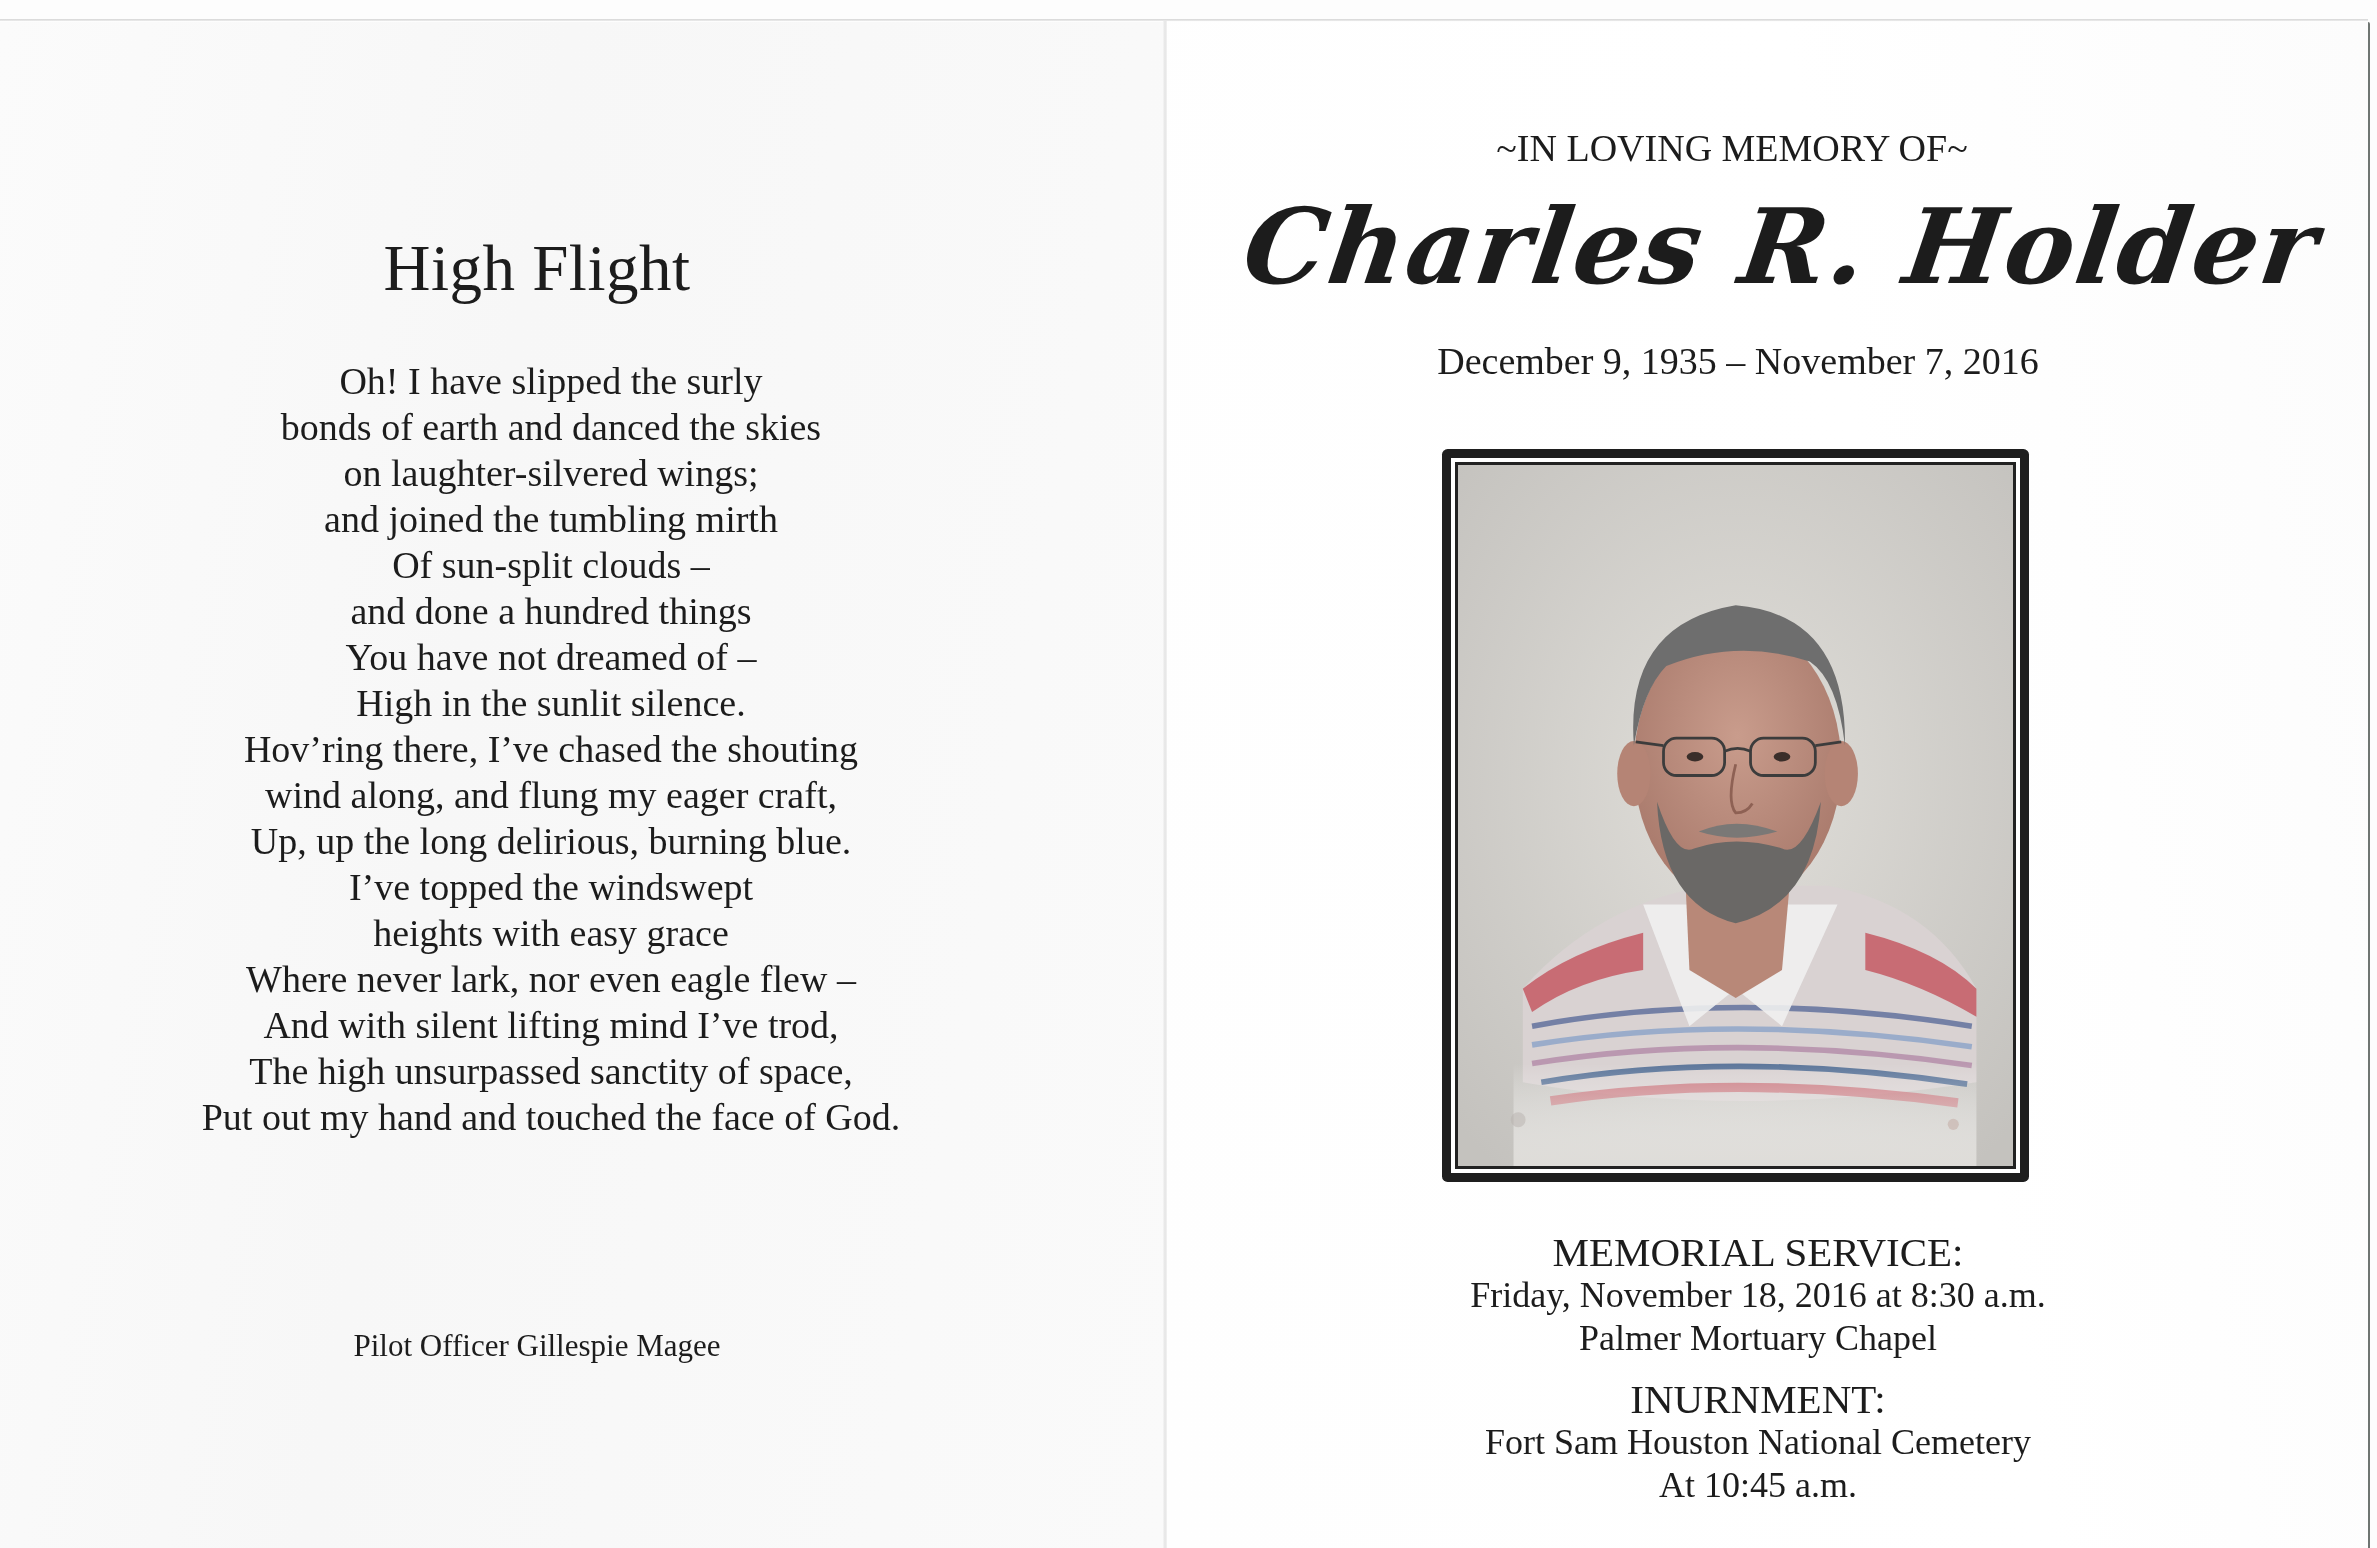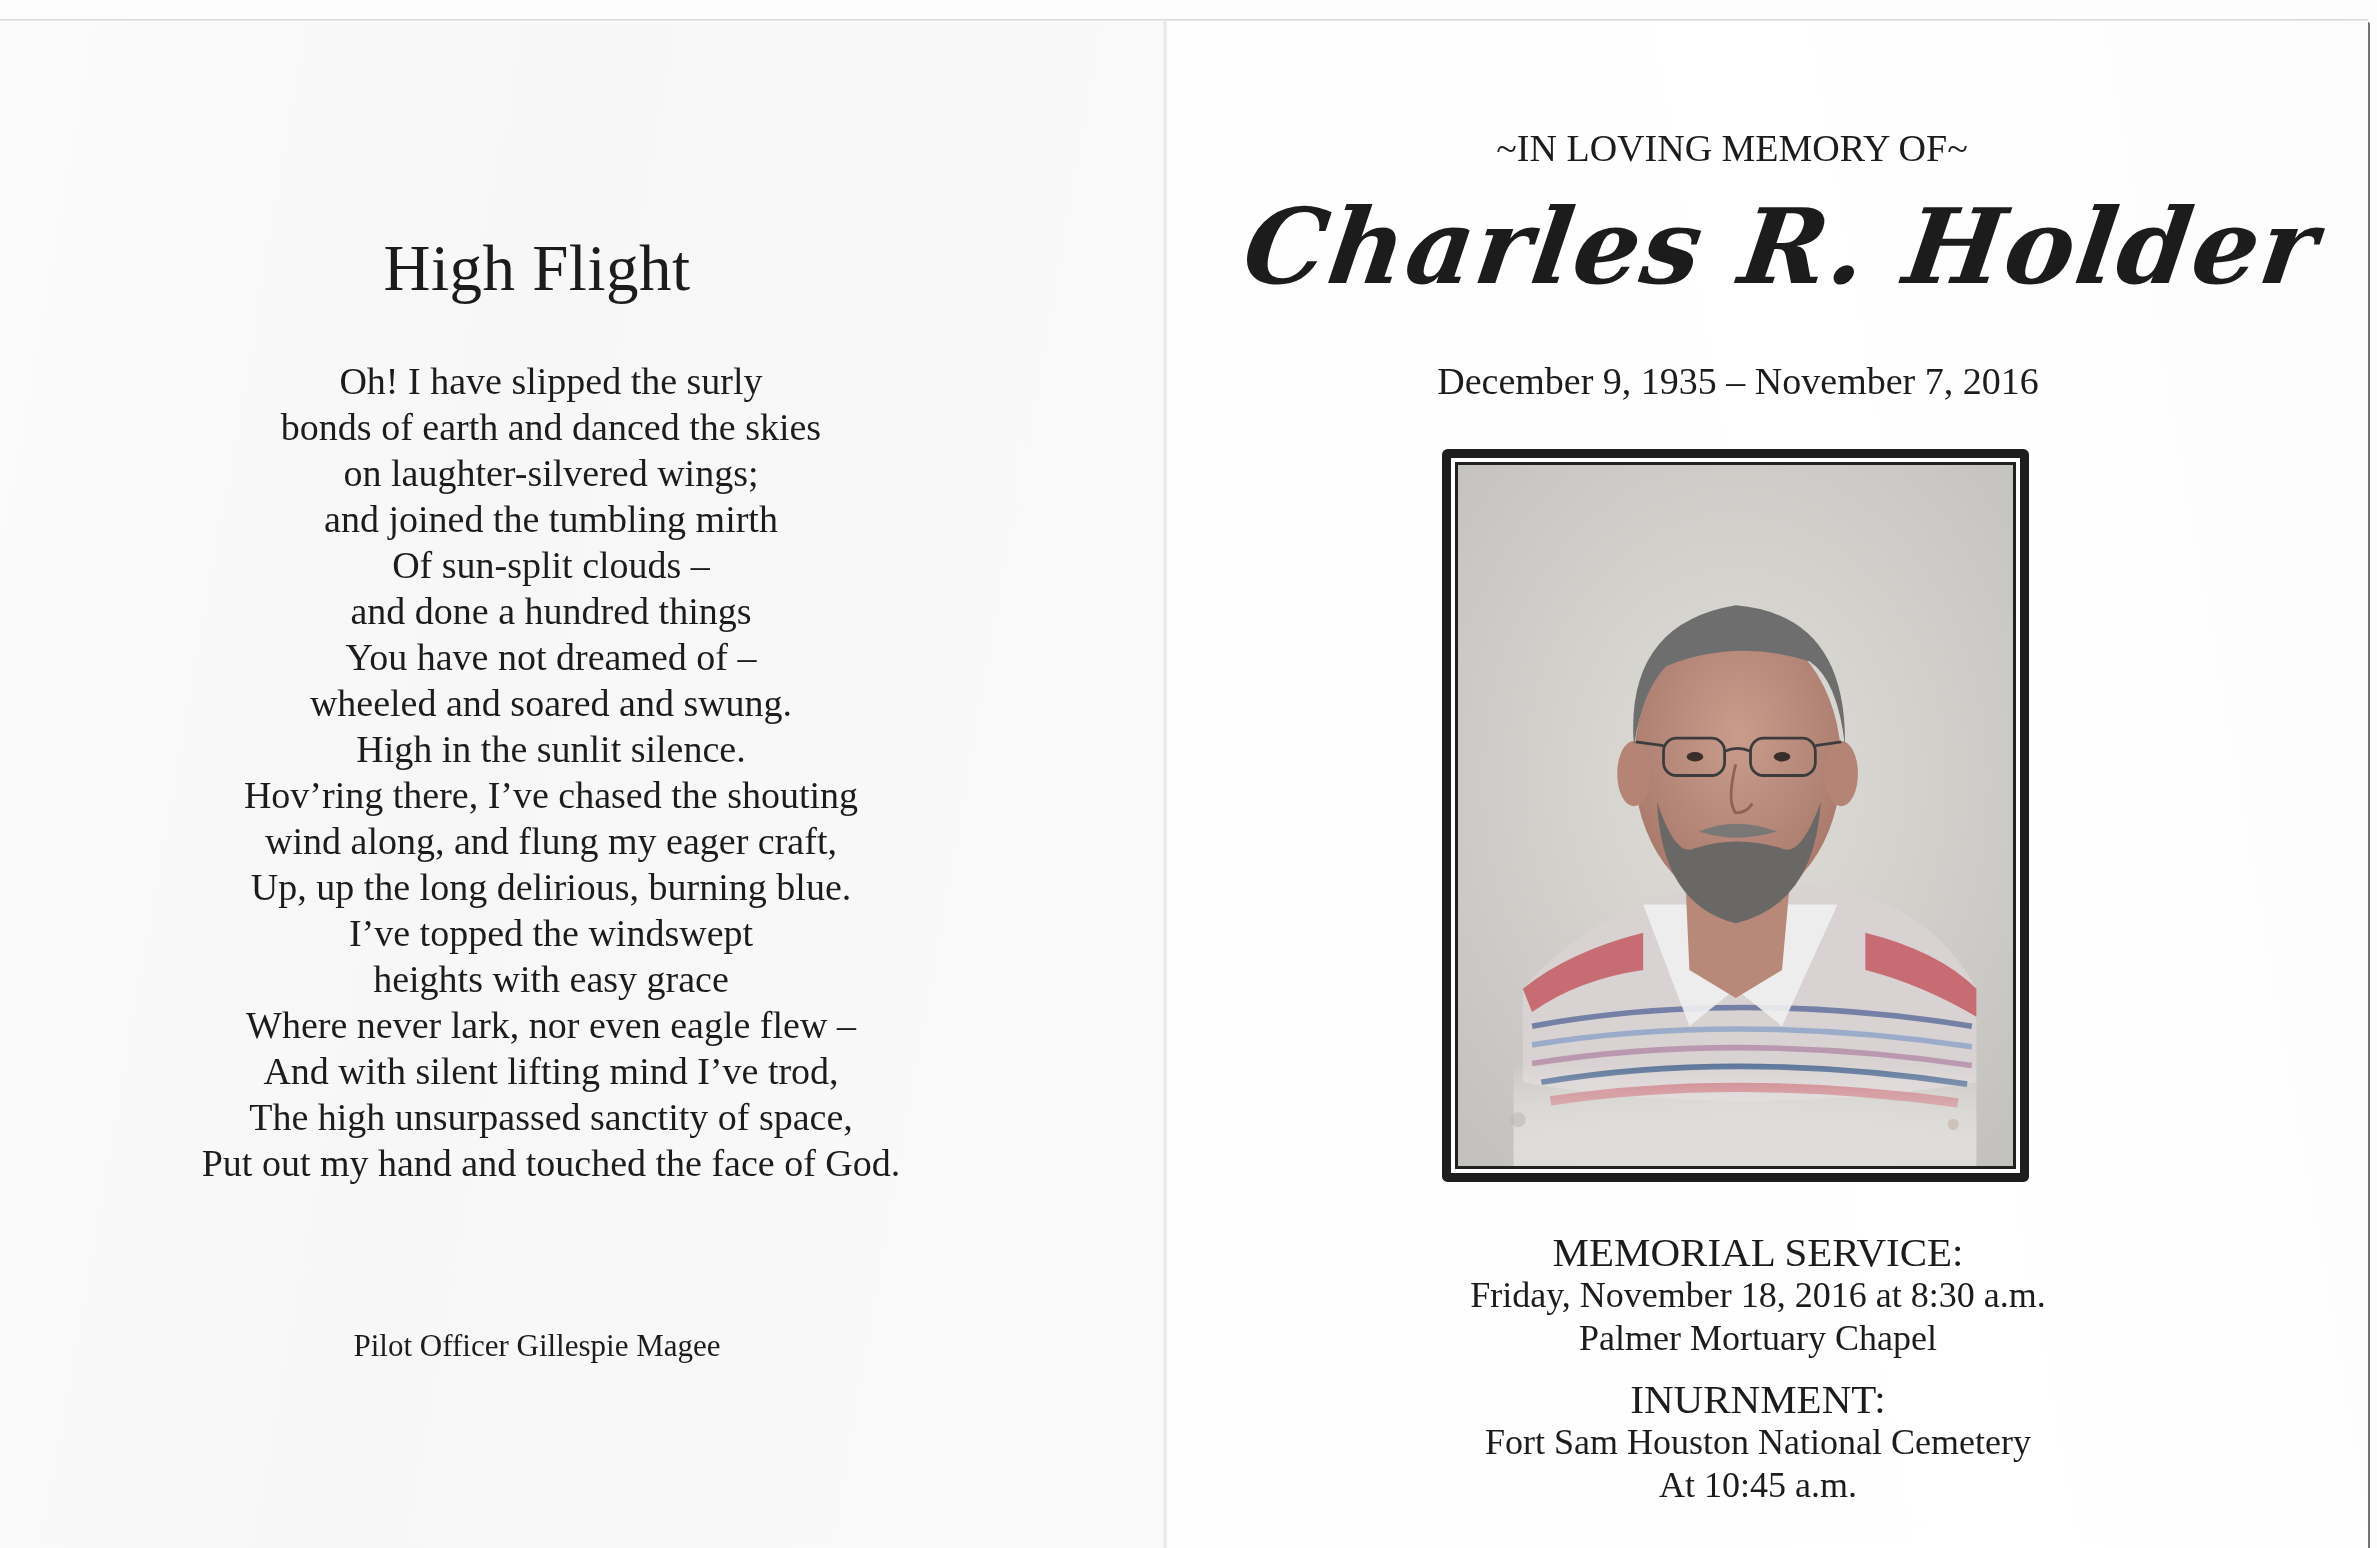--- a/index.html
+++ b/index.html
@@ -95,21 +95,21 @@
       font-family: "DejaVu Serif", "Liberation Serif", serif;
       font-style: italic;
       font-weight: bold;
       font-size: 104px;
       line-height: 140px;
       letter-spacing: 1.9px;
       transform: skewX(-8deg);
     }
     .life-dates {
       left: 1272px; width: 932px;
-      top: 358px;
+      top: 338px;
       font-size: 38px;
       line-height: 47px;
     }
     .photo-frame {
       position: absolute;
       left: 1442px; top: 449px;
       width: 587px; height: 733px;
       box-sizing: border-box;
       background: #1e1e1e;
       border-radius: 5.6px;
@@ -157,21 +157,20 @@
 <div class="center-col poem-title">High Flight</div>
 
 <div class="center-col poem" id="poem">
     <span class="poem-line">Oh! I have slipped the surly</span>
     <span class="poem-line">bonds of earth and danced the skies</span>
     <span class="poem-line">on laughter-silvered wings;</span>
     <span class="poem-line">and joined the tumbling mirth</span>
     <span class="poem-line">Of sun-split clouds –</span>
     <span class="poem-line">and done a hundred things</span>
     <span class="poem-line">You have not dreamed of –</span>
-    <span class="poem-line">wheeled and soared and swung.</span>
     <span class="poem-line">High in the sunlit silence.</span>
     <span class="poem-line">Hov’ring there, I’ve chased the shouting</span>
     <span class="poem-line">wind along, and flung my eager craft,</span>
     <span class="poem-line">Up, up the long delirious, burning blue.</span>
     <span class="poem-line">I’ve topped the windswept</span>
     <span class="poem-line">heights with easy grace</span>
     <span class="poem-line">Where never lark, nor even eagle flew –</span>
     <span class="poem-line">And with silent lifting mind I’ve trod,</span>
     <span class="poem-line">The high unsurpassed sanctity of space,</span>
     <span class="poem-line">Put out my hand and touched the face of God.</span>

